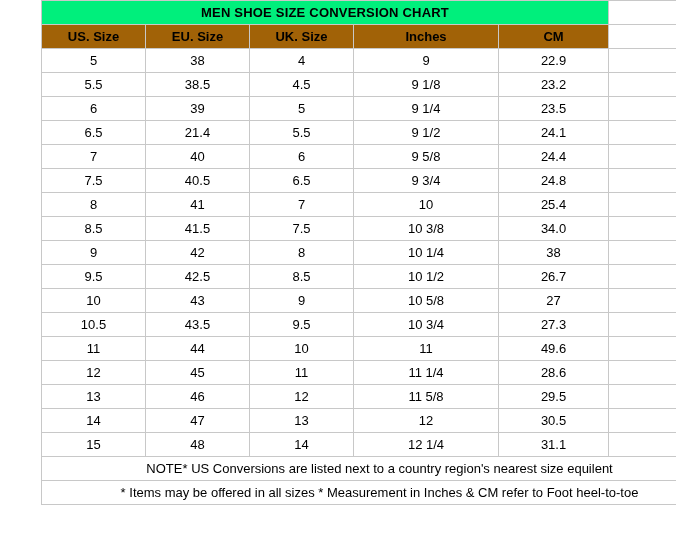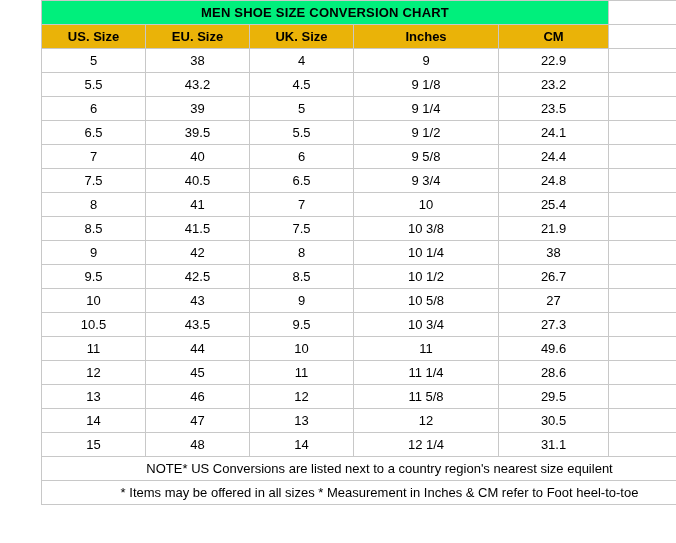--- a/index.html
+++ b/index.html
@@ -46,21 +46,21 @@
 
   .title-cell {
     background: #00ef7c;
     color: #ff0000;
     font-weight: bold;
     font-size: 15px;
     letter-spacing: 0.2px;
     height: 26px;
   }
   .header-cell {
-    background: #eab308;
+    background: #a16207;
     color: #000000;
     font-weight: bold;
     font-size: 13.5px;
     height: 25px;
   }
   .blank-cell {
     background: #ffffff;
   }
   .note-cell {
     font-size: 13px;
@@ -106,37 +106,37 @@
       <tr class="row-data">
         <td>5</td>
         <td>38</td>
         <td>4</td>
         <td>9</td>
         <td>22.9</td>
         <td class="blank-cell"></td>
       </tr>
       <tr class="row-data">
         <td>5.5</td>
-        <td>43.2</td>
+        <td>38.5</td>
         <td>4.5</td>
         <td>9 1/8</td>
         <td>23.2</td>
         <td class="blank-cell"></td>
       </tr>
       <tr class="row-data">
         <td>6</td>
         <td>39</td>
         <td>5</td>
         <td>9 1/4</td>
         <td>23.5</td>
         <td class="blank-cell"></td>
       </tr>
       <tr class="row-data">
         <td>6.5</td>
-        <td>39.5</td>
+        <td>21.4</td>
         <td>5.5</td>
         <td>9 1/2</td>
         <td>24.1</td>
         <td class="blank-cell"></td>
       </tr>
       <tr class="row-data">
         <td>7</td>
         <td>40</td>
         <td>6</td>
         <td>9 5/8</td>
@@ -157,21 +157,21 @@
         <td>7</td>
         <td>10</td>
         <td>25.4</td>
         <td class="blank-cell"></td>
       </tr>
       <tr class="row-data">
         <td>8.5</td>
         <td>41.5</td>
         <td>7.5</td>
         <td>10 3/8</td>
-        <td>21.9</td>
+        <td>34.0</td>
         <td class="blank-cell"></td>
       </tr>
       <tr class="row-data">
         <td>9</td>
         <td>42</td>
         <td>8</td>
         <td>10 1/4</td>
         <td>38</td>
         <td class="blank-cell"></td>
       </tr>

